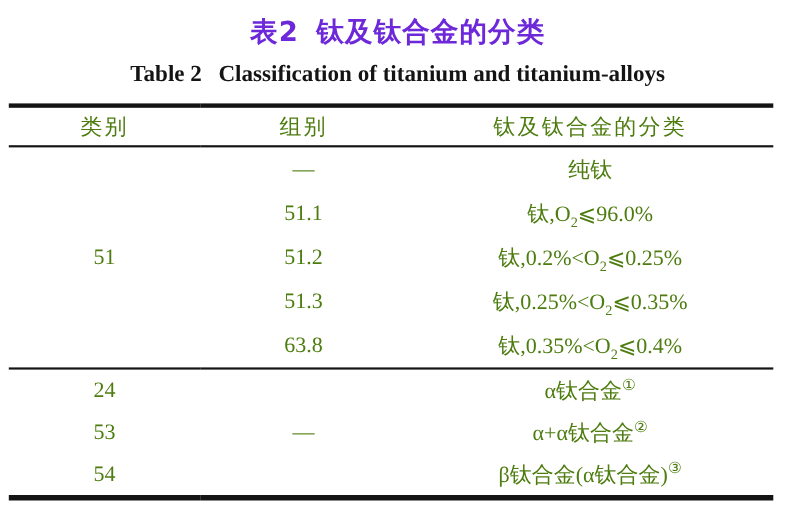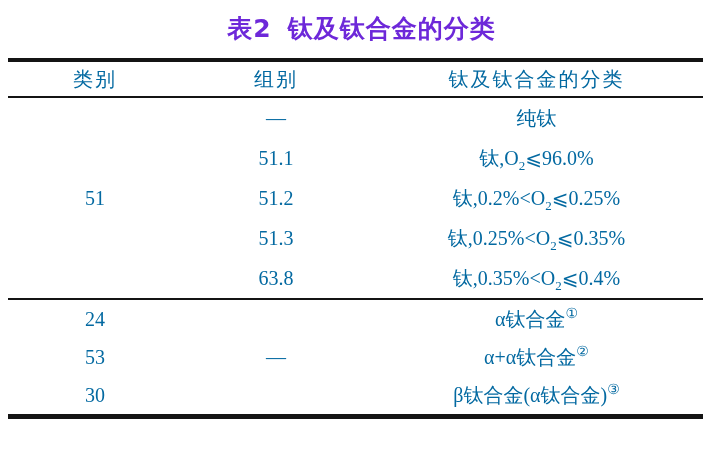--- a/index.html
+++ b/index.html
@@ -36,21 +36,21 @@
   .title-en .gap { display: inline-block; width: 15px; }
 
   table.cls {
     border-collapse: collapse;
     table-layout: fixed;
     width: 695px;
     margin: 14px 0 0 8px;
     border-top: 4px solid #141414;
     border-bottom: 5px solid #141414;
     font-size: 20px;
-    color: #0369a1;
+    color: #4d7c0f;
   }
   col.c1 { width: 174px; }
   col.c2 { width: 188px; }
   col.c3 { width: 333px; }
 
   thead th {
     font-weight: normal;
     height: 34px;
     text-align: center;
     vertical-align: middle;
@@ -72,20 +72,23 @@
 </style>
 </head>
 <body>
 
 <div class="page">
 
   <div class="title-cn">
     <span>表2</span><span class="gap"></span><span>钛及钛合金的分类</span>
   </div>
 
+  <div class="title-en">
+    <span>Table 2</span><span class="gap"></span><span>Classification of titanium and titanium-alloys</span>
+  </div>
 
   <table class="cls">
     <colgroup>
       <col class="c1">
         <col class="c2">
         <col class="c3">
     </colgroup>
     <thead>
       <tr>
         <th>类别</th>
@@ -122,19 +125,19 @@
       <tr>
         <td>24</td>
         <td rowspan="3">—</td>
         <td><span>α钛合金</span><sub></sub><span></span><sup>①</sup></td>
       </tr>
       <tr>
         <td>53</td>
         <td><span>α+α钛合金</span><sub></sub><span></span><sup>②</sup></td>
       </tr>
       <tr>
-        <td>30</td>
+        <td>54</td>
         <td><span>β钛合金(α钛合金)</span><sub></sub><span></span><sup>③</sup></td>
       </tr>
     </tbody>
   </table>
 
 </div>
 
 </body></html>

